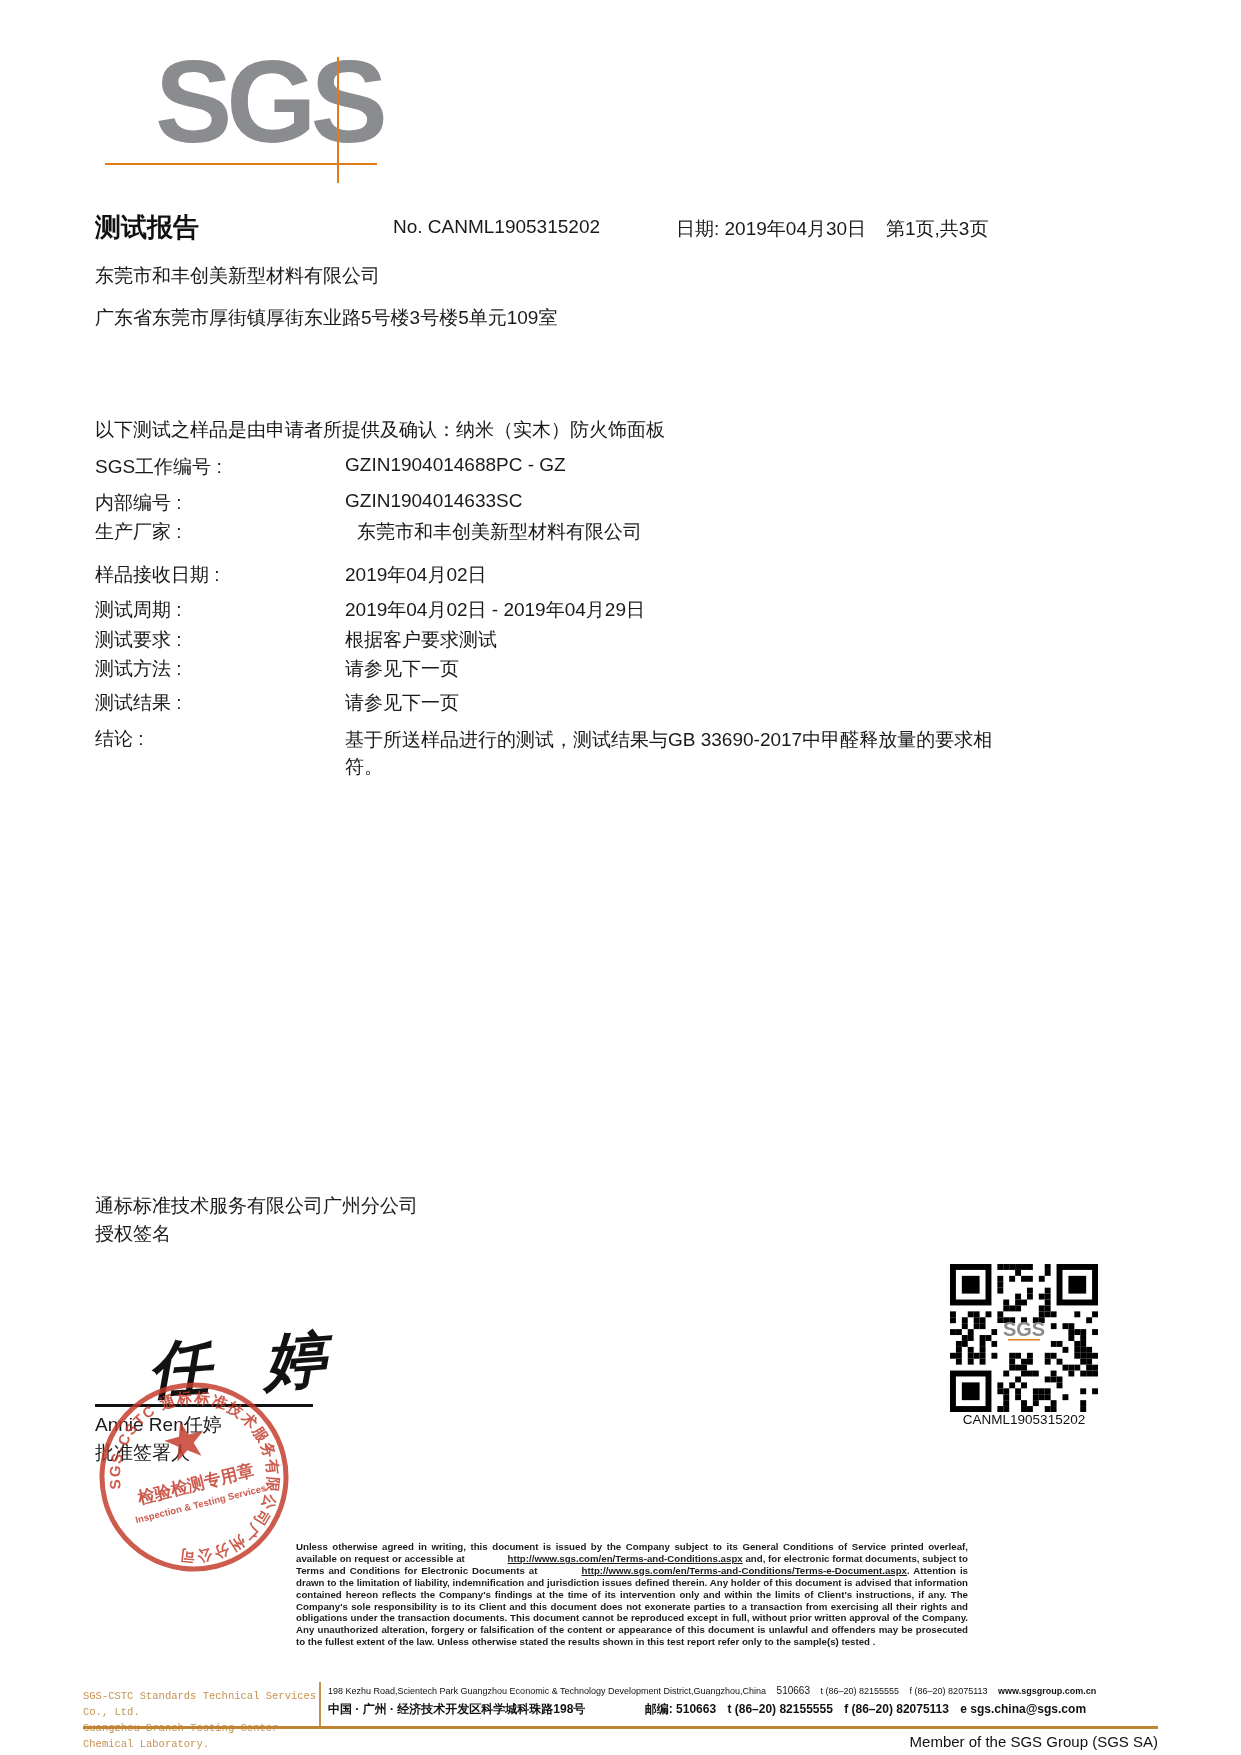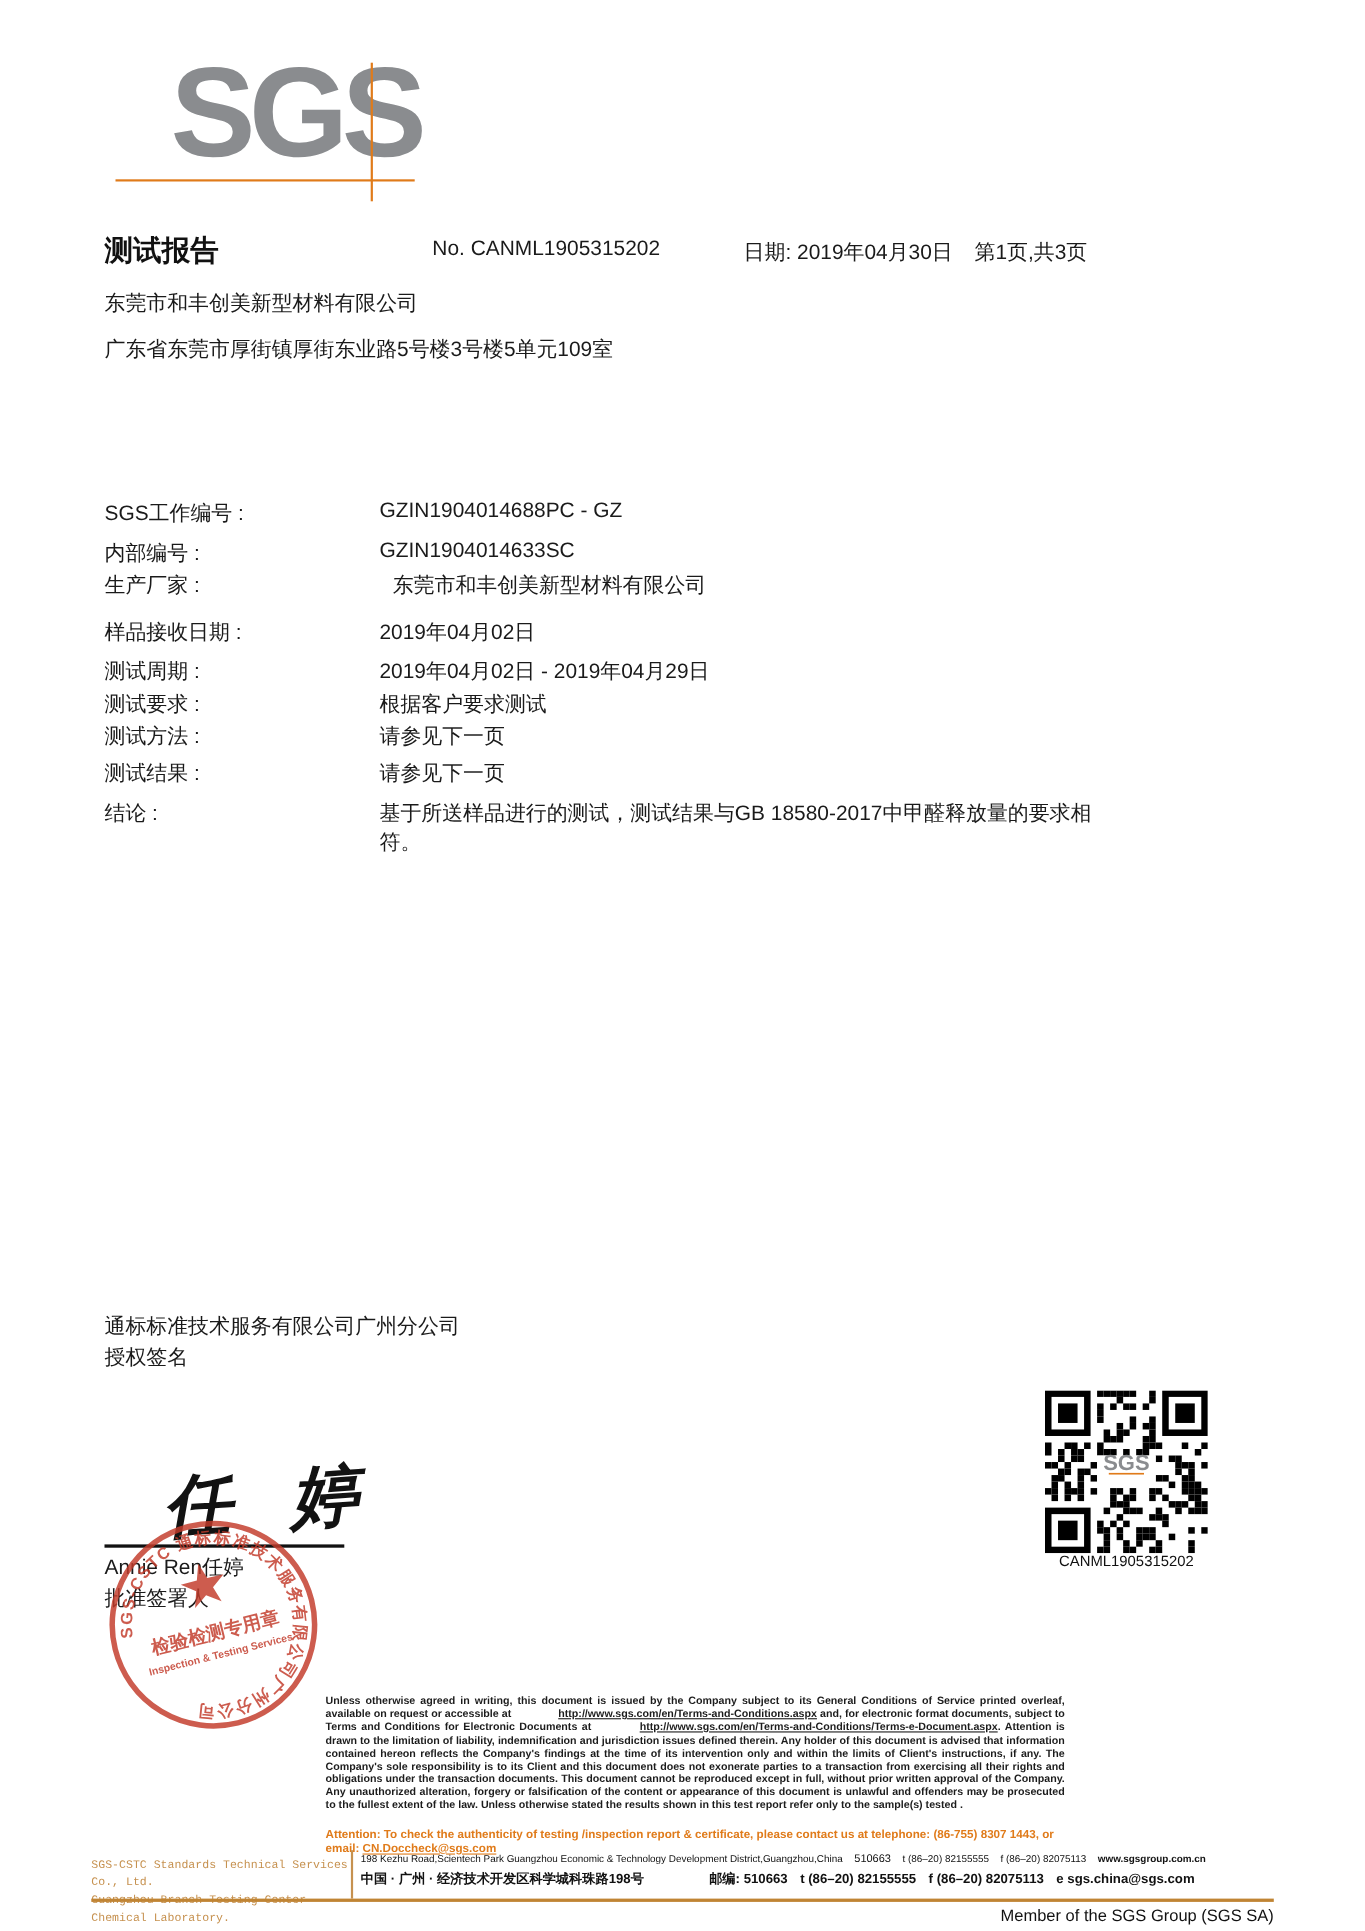--- a/index.html
+++ b/index.html
@@ -75,20 +75,21 @@
   </div>
 
   <div class="abs doc-title">测试报告</div>
   <div class="abs report-no">No. CANML1905315202</div>
   <div class="abs report-date">日期: 2019年04月30日</div>
   <div class="abs report-page">第1页,共3页</div>
 
   <div class="abs applicant-name">东莞市和丰创美新型材料有限公司</div>
   <div class="abs applicant-addr">广东省东莞市厚街镇厚街东业路5号楼3号楼5单元109室</div>
 
+  <div class="abs intro-line">以下测试之样品是由申请者所提供及确认：纳米（实木）防火饰面板</div>
 
   <div class="row" style="top:454px">
     <span class="lbl">SGS工作编号 :</span>
     <span class="val">GZIN1904014688PC - GZ</span>
   </div>
   <div class="row" style="top:490px">
     <span class="lbl">内部编号 :</span>
     <span class="val">GZIN1904014633SC</span>
   </div>
   <div class="row" style="top:519px">
@@ -110,21 +111,21 @@
   <div class="row" style="top:656px">
     <span class="lbl">测试方法 :</span>
     <span class="val">请参见下一页</span>
   </div>
   <div class="row" style="top:690px">
     <span class="lbl">测试结果 :</span>
     <span class="val">请参见下一页</span>
   </div>
   <div class="row" style="top:726px">
     <span class="lbl">结论 :</span>
-    <span class="val-wrap">基于所送样品进行的测试，测试结果与GB 18580-2017中甲醛释放量的要求相符。</span>
+    <span class="val-wrap">基于所送样品进行的测试，测试结果与GB 33690-2017中甲醛释放量的要求相符。</span>
   </div>
 
   <div class="abs sign-company">通标标准技术服务有限公司广州分公司</div>
   <div class="abs sign-auth">授权签名</div>
 
   <div class="abs signature">任 婷</div>
   <div class="abs sig-line"></div>
   <div class="abs signer-name">Annie Ren任婷</div>
   <div class="abs signer-title">批准签署人</div>
 
@@ -318,21 +319,20 @@
       </text>
       <path fill="#c23b2b" d="M108,48 L112.9,62.4 L128,62.7 L115.9,71.8 L120.4,86.2 L108,77.5 L95.6,86.2 L100.1,71.8 L88,62.7 L103.1,62.4 Z"></path>
       <rect x="56" y="102" width="104" height="20" fill="#ffffff"></rect>
       <text x="108" y="118" text-anchor="middle" font-size="17" fill="#c23b2b" font-weight="bold" font-family="Liberation Sans, sans-serif">检验检测专用章</text>
       <text x="108" y="136" text-anchor="middle" font-size="9.5" fill="#c23b2b" font-weight="bold" font-family="Liberation Sans, sans-serif">Inspection &amp; Testing Services</text>
     </g>
   </svg>
 
   <div class="abs legal"><span>Unless otherwise agreed in writing, this document is issued by the Company subject to its General Conditions of Service printed overleaf, available on request or accessible at </span><a href="#">http://www.sgs.com/en/Terms-and-Conditions.aspx</a><span> and, for electronic format documents, subject to Terms and Conditions for Electronic Documents at </span><a href="#">http://www.sgs.com/en/Terms-and-Conditions/Terms-e-Document.aspx</a><span>. Attention is drawn to the limitation of liability, indemnification and jurisdiction issues defined therein. Any holder of this document is advised that information contained hereon reflects the Company's findings at the time of its intervention only and within the limits of Client's instructions, if any. The Company's sole responsibility is to its Client and this document does not exonerate parties to a transaction from exercising all their rights and obligations under the transaction documents. This document cannot be reproduced except in full, without prior written approval of the Company. Any unauthorized alteration, forgery or falsification of the content or appearance of this document is unlawful and offenders may be prosecuted to the fullest extent of the law. Unless otherwise stated the results shown in this test report refer only to the sample(s) tested .</span></div>
 
-  <div class="abs attention"><span>Attention: To check the authenticity of testing /inspection report &amp; certificate, please contact us at telephone: (86-755) 8307 1443, or email: </span><a href="#">CN.Doccheck@sgs.com</a></div>
 
   <div class="abs footer-org">
     <div>SGS-CSTC Standards Technical Services Co., Ltd.</div>
     <div>Guangzhou Branch Testing Center Chemical Laboratory.</div>
   </div>
   <div class="abs footer-divider"></div>
   <div class="abs footer-addr">
     <div class="line1">
       <span>198 Kezhu Road,Scientech Park Guangzhou Economic &amp; Technology Development District,Guangzhou,China</span>
       <span class="sp num">510663</span>

